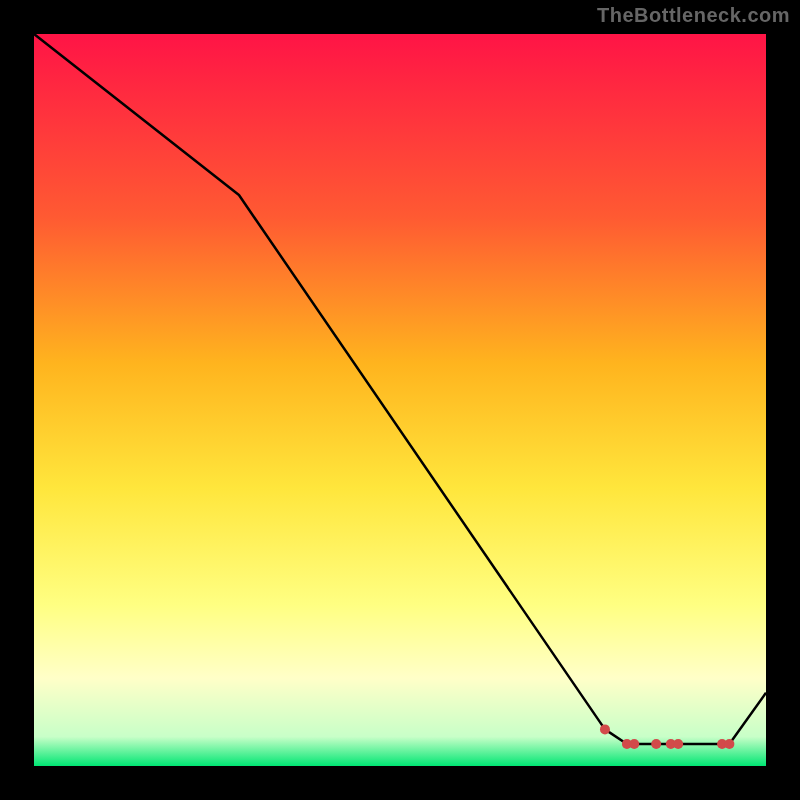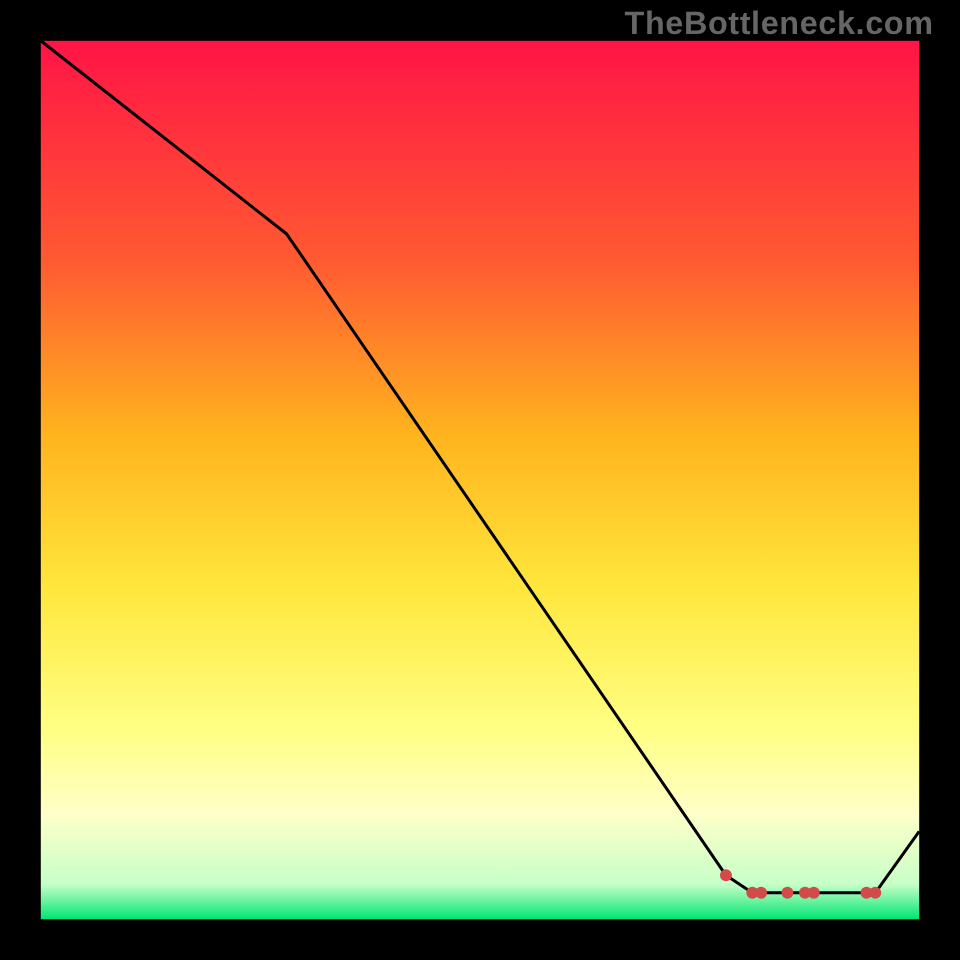--- a/index.html
+++ b/index.html
@@ -12,23 +12,23 @@
   }
   .frame {
     position: relative;
     width: 800px;
     height: 800px;
     background: #000;
   }
   .watermark {
     position: absolute;
     top: 4px;
-    right: 22px;
+    right: 10px;
     font-family: Arial, Helvetica, sans-serif;
-    font-size: 27px;
+    font-size: 20px;
     font-weight: 600;
     color: #666;
     letter-spacing: 0.5px;
     z-index: 10;
     text-align: right;
   }
   svg {
     position: absolute;
     top: 0;
     left: 0;

